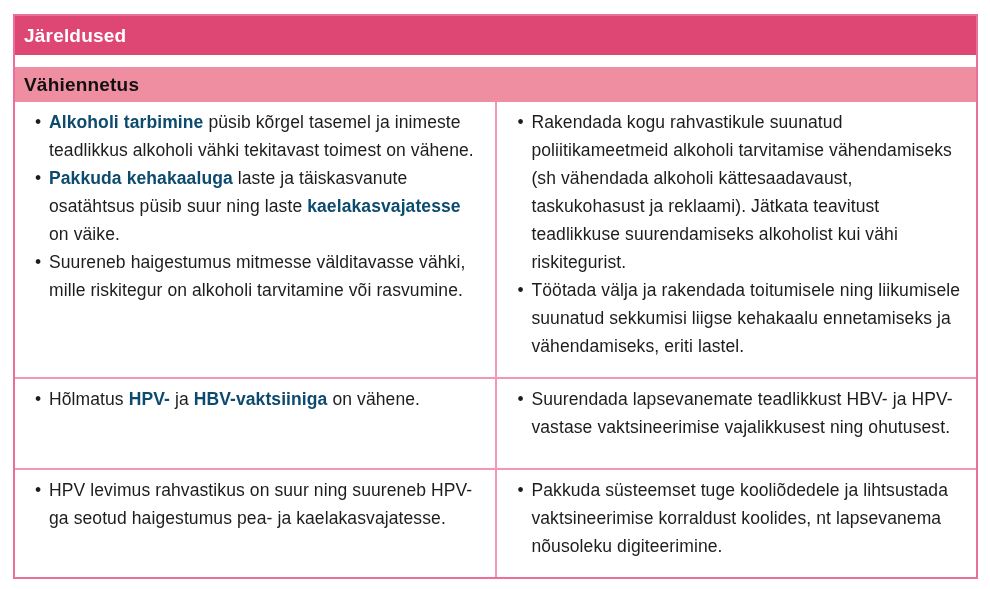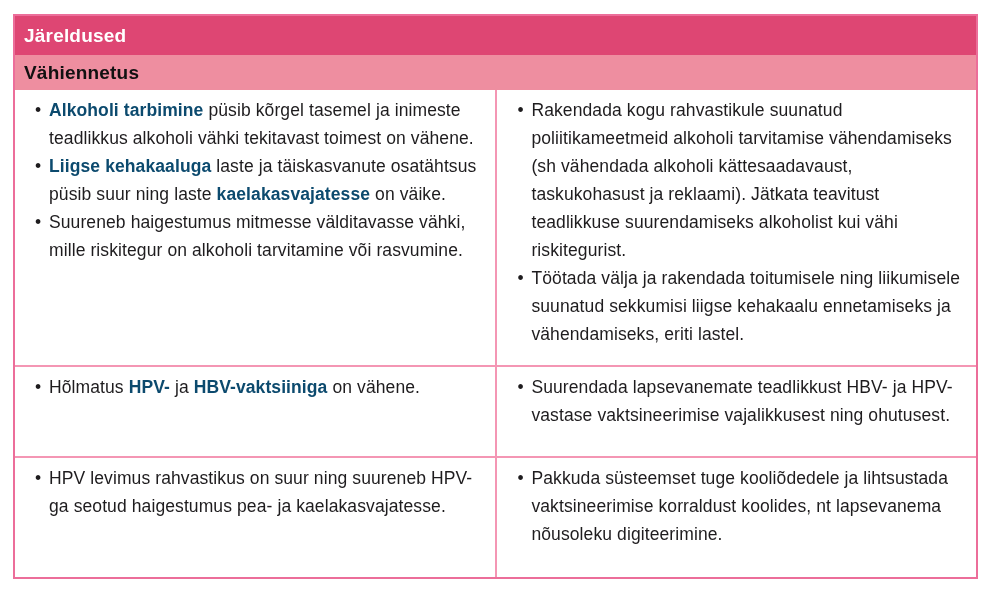--- a/index.html
+++ b/index.html
@@ -49,20 +49,21 @@
     padding-left:9px;
   }
   .header-cell.left{flex:0 0 50.2%;}
   .header-cell.right{flex:1 1 auto;}
   .section-row{
     height:35px;
     background:var(--section-bg);
     display:flex;
     align-items:center;
     flex:0 0 auto;
+    margin-top:12px;
   }
   .section-title{
     font-size:19px;
     font-weight:700;
     color:#111111;
     letter-spacing:.2px;
     padding-left:9px;
   }
   .body-rows{
     flex:1 1 auto;
@@ -123,21 +124,21 @@
     <div class="body-rows">
         <div class="row">
           <div class="cell left">
             <ul class="bullets">
               <li>
                 <span class="marker">•</span>
                 <span class="txt"><span class="b">Alkoholi tarbimine</span><span> püsib kõrgel tasemel ja inimeste teadlikkus alkoholi vähki tekitavast toimest on vähene.</span></span>
               </li>
               <li>
                 <span class="marker">•</span>
-                <span class="txt"><span class="b">Liigse kehakaaluga</span><span> laste ja täiskasvanute osatähtsus püsib suur ning laste </span><span class="b">kaelakasvajatesse</span><span> on väike.</span></span>
+                <span class="txt"><span class="b">Pakkuda kehakaaluga</span><span> laste ja täiskasvanute osatähtsus püsib suur ning laste </span><span class="b">kaelakasvajatesse</span><span> on väike.</span></span>
               </li>
               <li>
                 <span class="marker">•</span>
                 <span class="txt"><span>Suureneb haigestumus mitmesse välditavasse vähki, mille riskitegur on alkoholi tarvitamine või rasvumine.</span></span>
               </li>
             </ul>
           </div>
           <div class="cell right">
             <ul class="bullets">
               <li>

